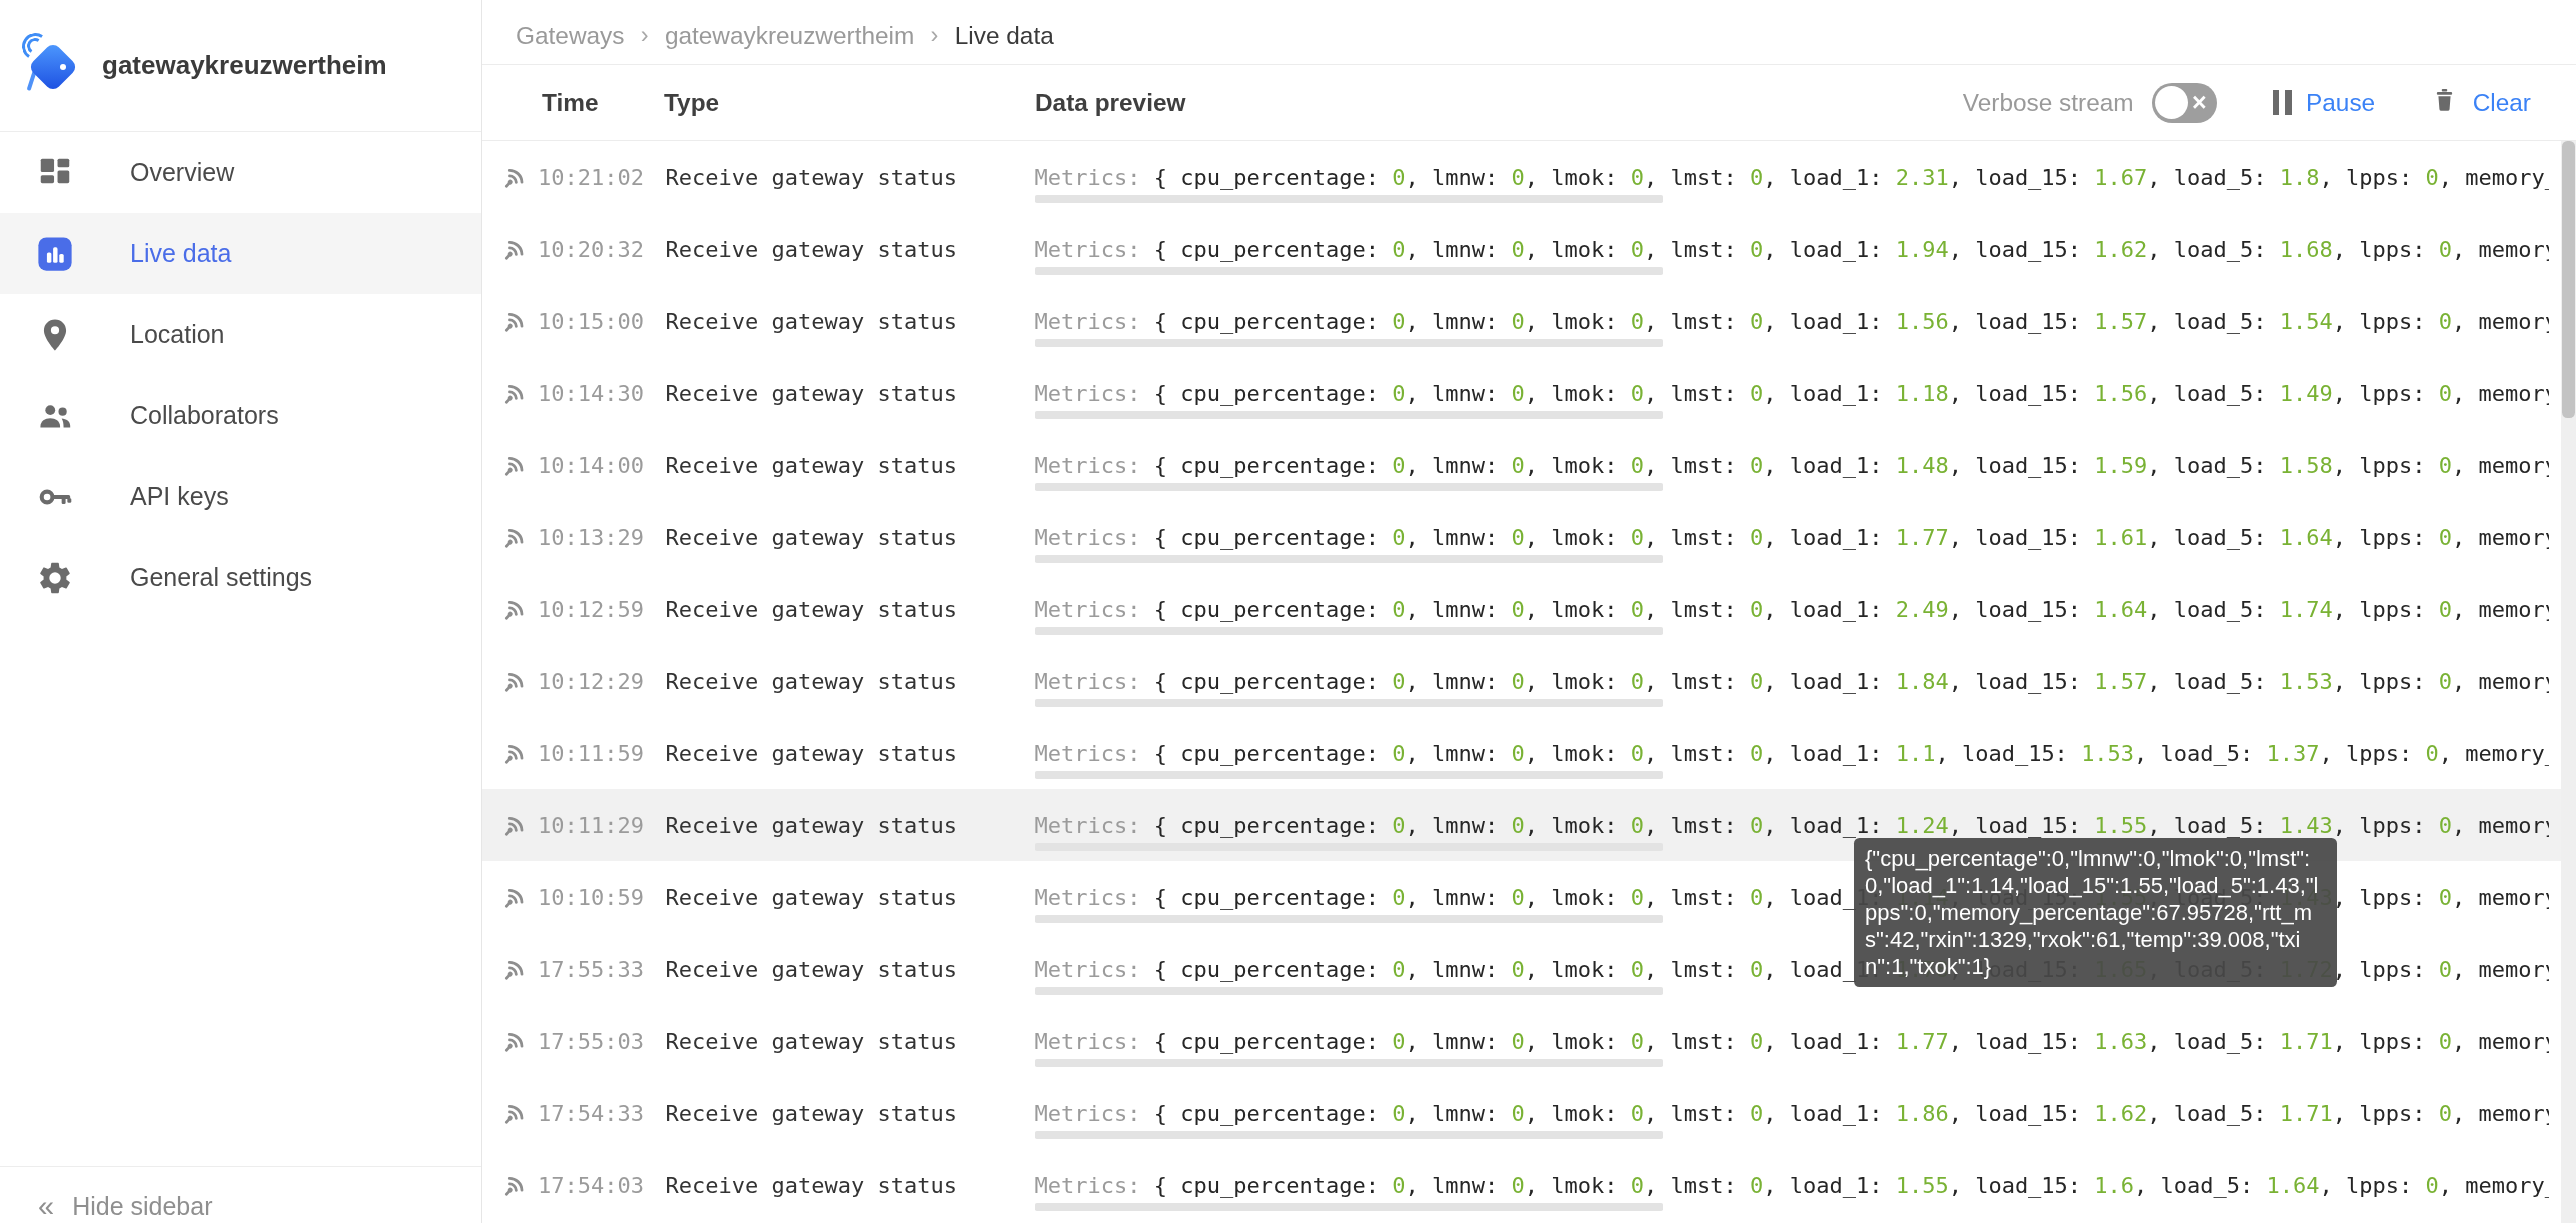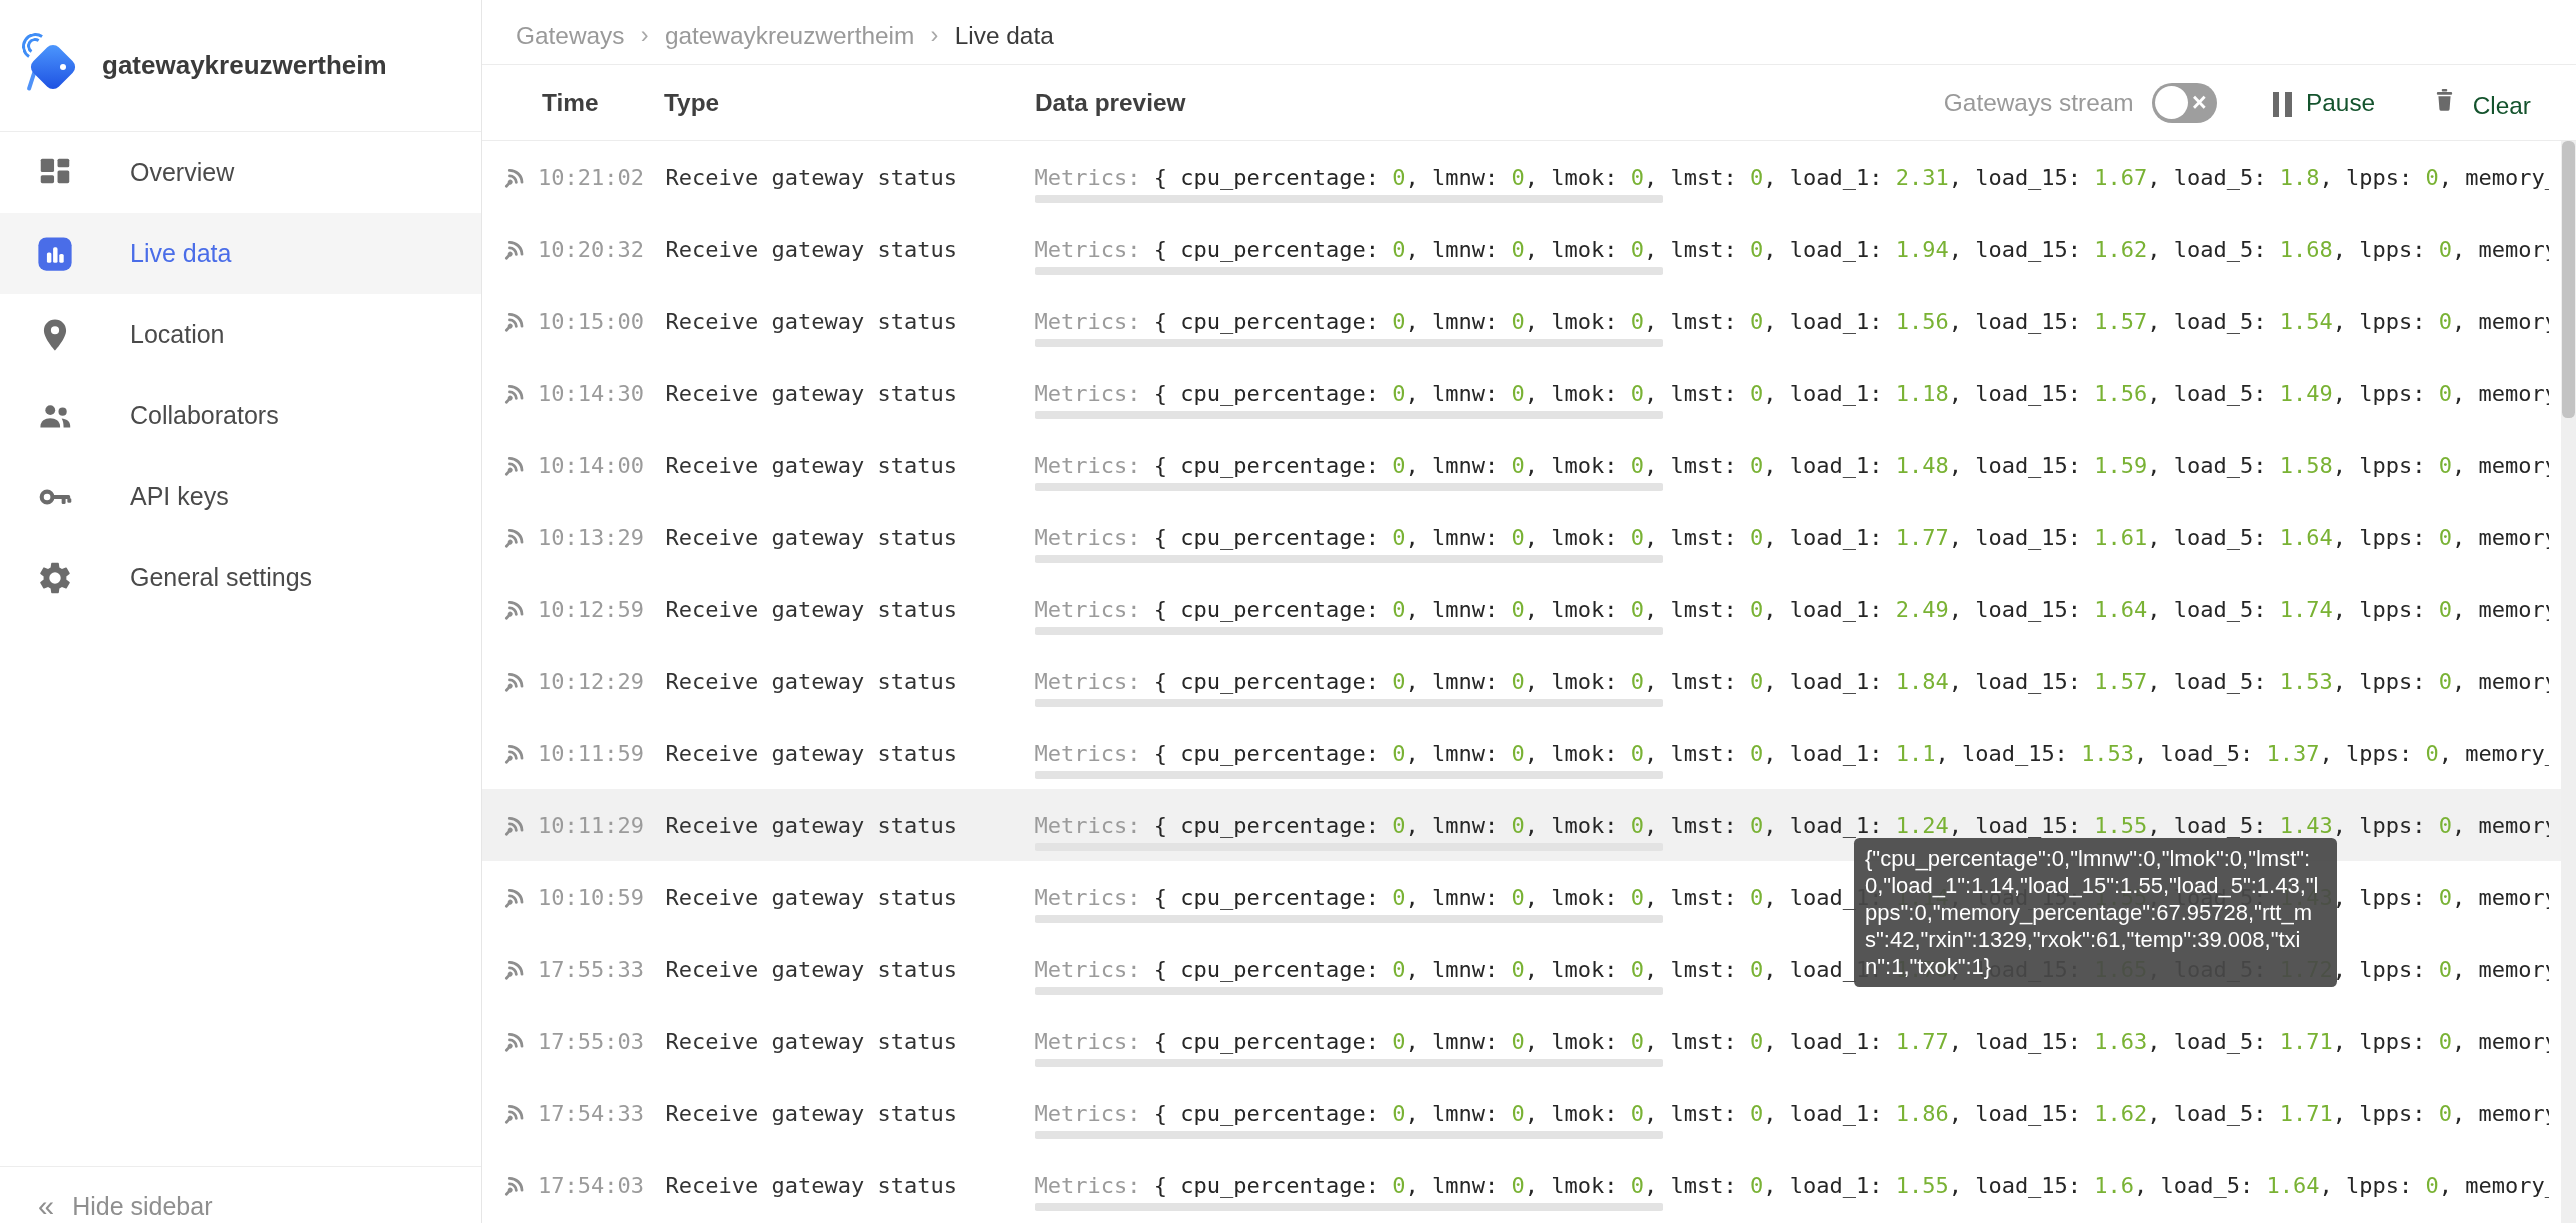--- a/index.html
+++ b/index.html
@@ -45,21 +45,21 @@
   .controls-bar{height:76px;border-bottom:1.8px solid #ececec;position:relative;box-sizing:border-box;}
   .col-head{position:absolute;top:50%;transform:translateY(-50%);font-weight:700;font-size:24.4px;color:#3f3f3f;text-align:center;}
   .col-time{left:60px;} .col-type{left:182px;} .col-preview{left:553px;}
   .controls-right{position:absolute;right:45px;top:0;height:100%;display:flex;align-items:center;gap:56px;}
   .verbose{display:flex;align-items:center;gap:18px;}
   .verbose-label{font-size:24.4px;color:#9a9a9a;}
   .toggle{position:relative;width:65px;height:40px;border-radius:20px;background:#9e9e9e;cursor:pointer;flex:none;}
   .toggle-knob{position:absolute;left:3.6px;top:3.6px;width:33px;height:33px;border-radius:50%;background:#fff;}
   .toggle-x{position:absolute;right:10px;top:50%;transform:translateY(-54%);color:#fff;
             font-size:25px;font-weight:700;line-height:1;}
-  .ctl-btn{display:flex;align-items:flex-end;gap:14.5px;font-size:24.4px;color:#14532d;cursor:pointer;}
+  .ctl-btn{display:flex;align-items:center;gap:14.5px;font-size:24.4px;color:#3b82f6;cursor:pointer;}
   .pause-icon{display:flex;gap:6.3px;}
   .pause-icon i{display:block;width:6.3px;height:24.4px;background:#6a6a6a;}
   .trash-icon svg{width:27px;height:29px;}
 
   
   .rows{position:absolute;top:134px;left:0;right:0;bottom:0;overflow:hidden;}
   .event-row{height:72px;display:flex;align-items:center;position:relative;
              padding-right:27px;box-sizing:border-box;}
   .event-row.highlighted{background:#f1f1f1;}
   .ev-icon{margin-left:18px;width:29px;height:29px;flex:none;}
@@ -181,21 +181,21 @@
       <span class="crumb current">Live data</span>
     </div>
 
     <div class="controls-bar">
       <span class="col-head col-time">Time</span>
       <span class="col-head col-type">Type</span>
       <span class="col-head col-preview">Data preview</span>
 
       <div class="controls-right">
         <div class="verbose">
-          <span class="verbose-label">Gateways stream</span>
+          <span class="verbose-label">Verbose stream</span>
           <span class="toggle">
             <span class="toggle-knob"></span>
             <span class="toggle-x">×</span>
           </span>
         </div>
         <div class="ctl-btn">
           <span class="pause-icon">
               <i></i>
               <i></i>
             </span>

